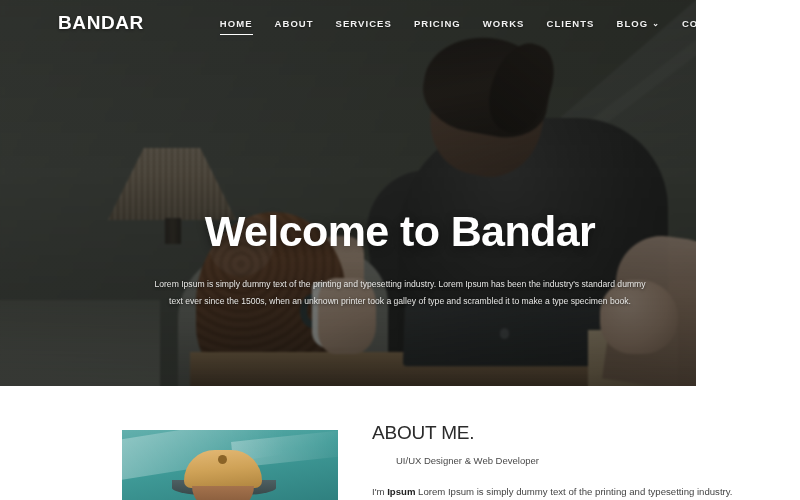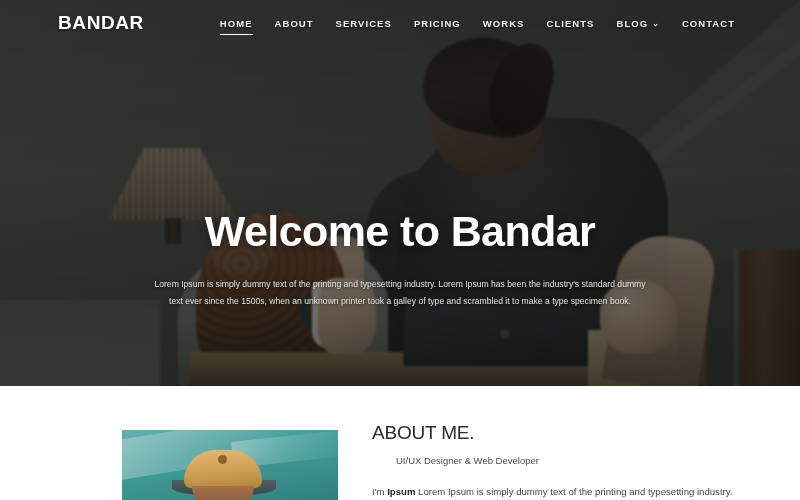--- a/index.html
+++ b/index.html
@@ -8,21 +8,21 @@
     width:800px; height:500px; overflow:hidden;
     background:#ffffff;
     font-family:"Liberation Sans", sans-serif;
     -webkit-font-smoothing:antialiased;
   }
 
   #page { position:relative; width:800px; height:500px; background:#fff; }
 
   
   #hero {
-    position:absolute; left:0; top:0; width:800px; height:386px;
+    position:absolute; left:0; top:0; width:696px; height:386px;
     overflow:hidden; background:#4a4e4b;
   }
 
   
   .scene { position:absolute; inset:0; }
 
   
   .wall {
     position:absolute; inset:0;
     background:

